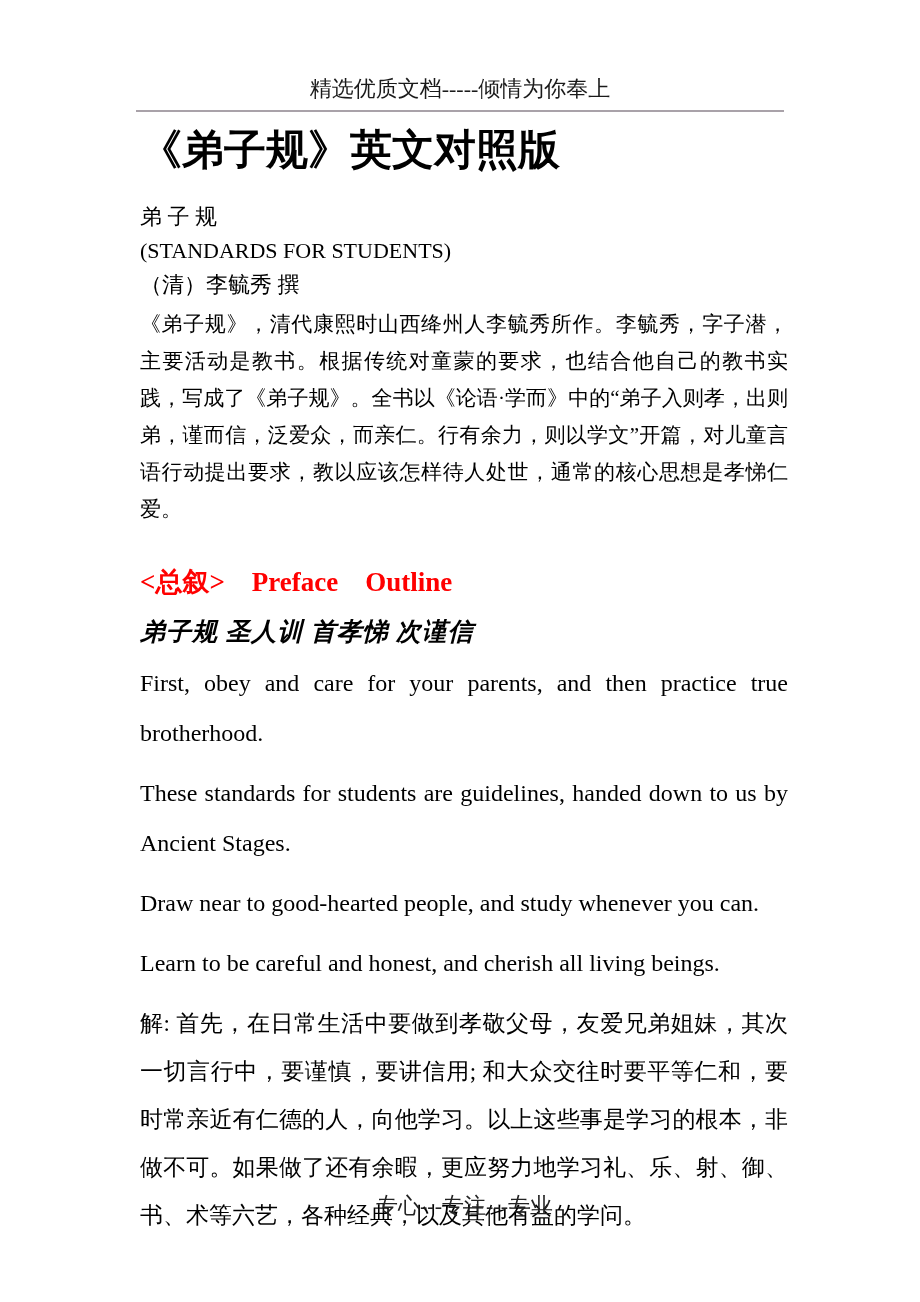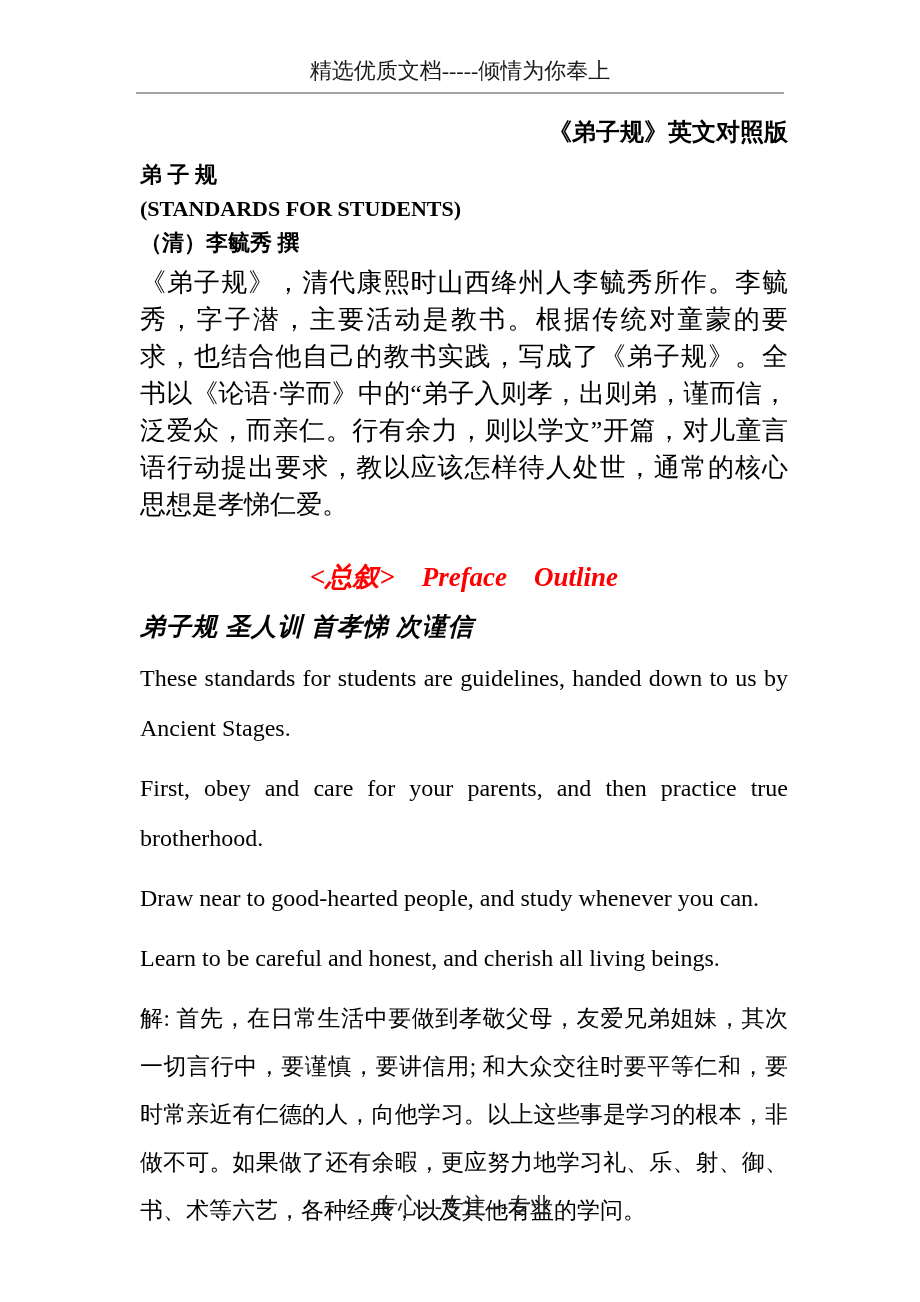--- a/index.html
+++ b/index.html
@@ -10,63 +10,61 @@
     font-family: "Liberation Serif", "DejaVu Serif", serif;
     color: #000000;
   }
   .page {
     position: relative;
     width: 920px; height: 1302px;
     overflow: hidden;
     background: #ffffff;
   }
   .page-header {
-    padding-top: 57px;
+    padding-top: 75px;
     text-align: center;
     font-size: 22px;
     line-height: 28px;
     color: #1a1a1a;
   }
   .header-rule {
     margin: 7px 136px 0 136px;
     border: none;
     border-top: 2px solid #a9a2a9;
     height: 0;
   }
   .content {
     margin: 0 132px 0 140px; 
   }
   .doc-title {
     margin: 16px 0 0 0;
-    text-align: right;
-    font-size: 24px;
+    text-align: left;
+    font-size: 42px;
     line-height: 44px;
     font-weight: bold;
   }
-  .meta-block { margin-top: 4px; font-weight: bold; }
+  .meta-block { margin-top: 28px; }
   .meta-line {
     margin: 0;
     font-size: 22px;
     line-height: 34px;
   }
   .intro-paragraph {
     margin: 4px 0 0 0;
-    font-size: 26px;
+    font-size: 21px;
     line-height: 37px;
     text-align: justify;
   }
   .section-heading {
     margin: 36px 0 0 0;
-    text-align: center;
     font-size: 27px;
     line-height: 36px;
     font-weight: bold;
     color: #ff0000;
     white-space: pre-wrap;
-    font-style: italic;
   }
   .verse-line {
     margin: 16px 0 0 0;
     font-size: 25px;
     line-height: 32px;
     font-weight: bold;
     letter-spacing: 1px;
     font-style: italic;
   }
   .english-paragraph {
@@ -109,22 +107,22 @@
       <p class="meta-line">弟 子 规</p>
       <p class="meta-line">(STANDARDS FOR STUDENTS)</p>
       <p class="meta-line">（清）李毓秀 撰</p>
     </div>
 
     <p class="intro-paragraph">《弟子规》，清代康熙时山西绛州人李毓秀所作。李毓秀，字子潜，主要活动是教书。根据传统对童蒙的要求，也结合他自己的教书实践，写成了《弟子规》。全书以《论语·学而》中的“弟子入则孝，出则弟，谨而信，泛爱众，而亲仁。行有余力，则以学文”开篇，对儿童言语行动提出要求，教以应该怎样待人处世，通常的核心思想是孝悌仁爱。</p>
 
     <h2 class="section-heading">&lt;总叙&gt;    Preface    Outline</h2>
 
     <p class="verse-line">弟子规 圣人训 首孝悌 次谨信</p>
+    <p class="english-paragraph">First, obey and care for your parents, and then practice true brotherhood.</p>
     <p class="english-paragraph">These standards for students are guidelines, handed down to us by Ancient Stages.</p>
-    <p class="english-paragraph">First, obey and care for your parents, and then practice true brotherhood.</p>
 
     <p class="english-paragraph">Draw near to good-hearted people, and study whenever you can.</p>
     <p class="english-paragraph">Learn to be careful and honest, and cherish all living beings.</p>
 
     <p class="explanation-paragraph">解: 首先，在日常生活中要做到孝敬父母，友爱兄弟姐妹，其次一切言行中，要谨慎，要讲信用; 和大众交往时要平等仁和，要时常亲近有仁德的人，向他学习。以上这些事是学习的根本，非做不可。如果做了还有余暇，更应努力地学习礼、乐、射、御、书、术等六艺，各种经典，以及其他有益的学问。</p>
 
   </div>
 
   <div class="page-footer">
     <span>专心---专注---专业</span>

